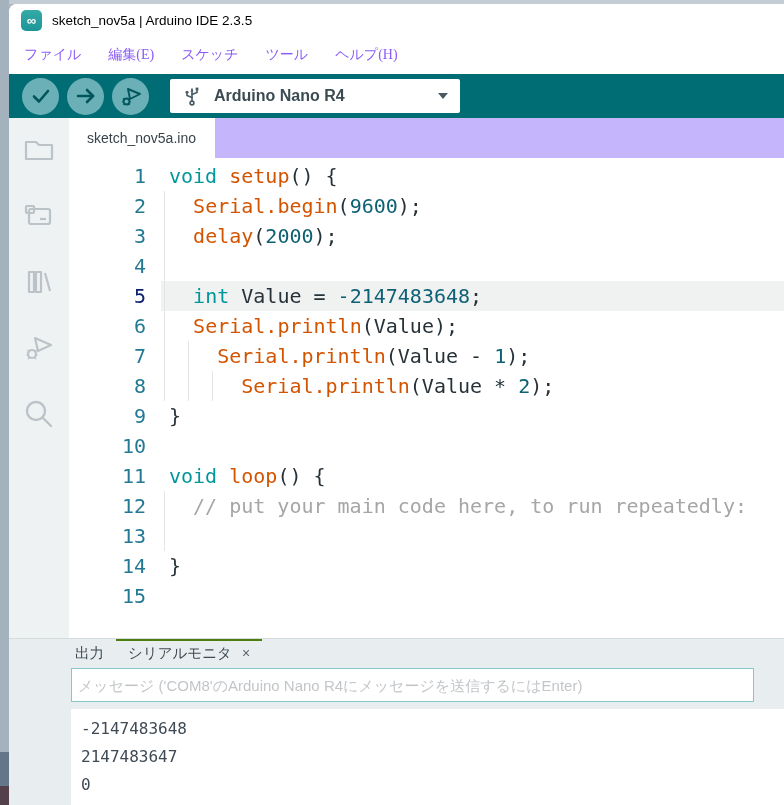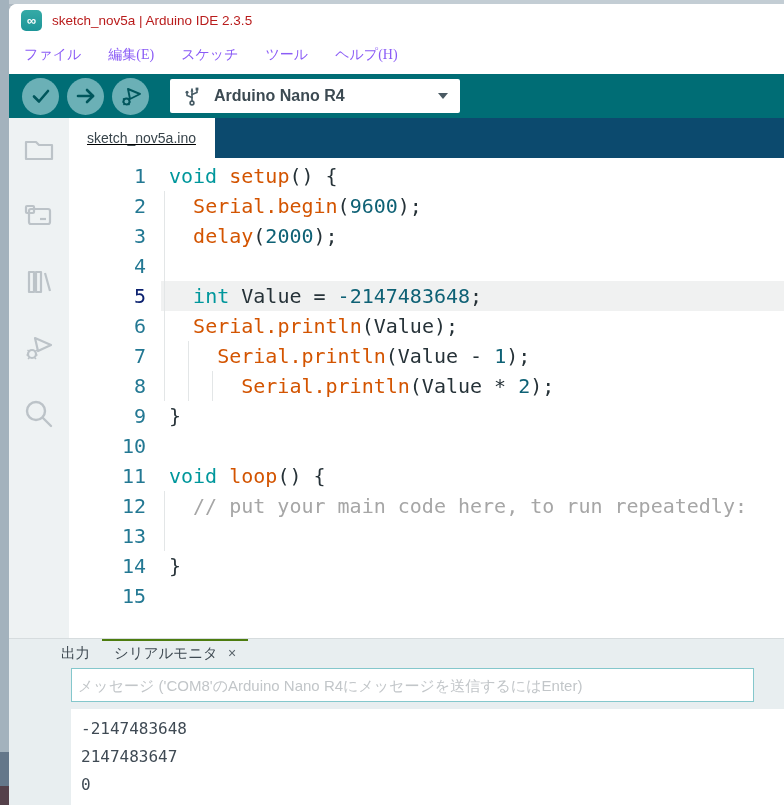--- a/index.html
+++ b/index.html
@@ -14,21 +14,21 @@
 
   .window { position:absolute; left:9px; top:4px; width:775px; height:801px;
             background:#ffffff; border-top-left-radius:8px; display:flex; flex-direction:column; }
 
   
   .titlebar { height:32px; display:flex; align-items:center; padding-left:12px; background:#ffffff;
               border-top-left-radius:8px; }
   .app-icon { width:21px; height:21px; border-radius:5px; background:linear-gradient(180deg,#35aaa6,#1d9598);
               color:#ffffff; font-weight:bold; font-size:13px; display:flex; align-items:center;
               justify-content:center; margin-right:10px; }
-  .title-text { font-size:13.5px; color:#b91c1c; }
+  .title-text { font-size:13.5px; color:#000000; }
 
   
   .menubar { height:38px; display:flex; align-items:center; padding-left:6px; background:#ffffff; }
   .menu-item { font-size:14px; color:#8b5cf6; padding:4px 9px; margin-right:9px; cursor:default;font-family:Liberation Serif, serif; }
 
   
   .toolbar { height:44px; background:#006d75; display:flex; align-items:center; padding-left:13px; }
   .tb-btn { width:37px; height:37px; border-radius:50%; background:#6bb0b6; display:flex;
             align-items:center; justify-content:center; margin-right:8px; }
   .board-select { margin-left:13px; width:290px; height:34px; background:#ffffff; border-radius:2px;
@@ -38,42 +38,42 @@
                  border-right:5px solid transparent; border-top:6px solid #4a5a63; }
 
   
   .middle { flex:1; display:flex; min-height:0; }
   .sidebar { width:60px; background:#eef2f3; display:flex; flex-direction:column; align-items:center;
              padding-top:13px; }
   .sb-icon { width:38px; height:38px; display:flex; align-items:center; justify-content:center;
              margin-bottom:28px; }
 
   .editor-col { flex:1; display:flex; flex-direction:column; min-width:0; }
-  .tabbar { height:40px; background:#0c4a6e; display:flex;text-decoration:underline; }
+  .tabbar { height:40px; background:#c4b5fd; display:flex; }
   .editor-tab { background:#ffffff; padding:0 18px; display:flex; align-items:center;
                 font-size:14px; color:#38444b; min-width:146px; }
 
   .editor { flex:1; background:#ffffff; padding-top:3px; overflow:hidden;
             font-family:"DejaVu Sans Mono", monospace; font-size:20px; }
   .code-line { display:flex; height:30px; line-height:30px; white-space:pre; }
   .gutter { width:92px; flex:none; text-align:right; padding-right:15px; color:#237893; }
   .code-line.hl .gutter { color:#0b216f; }
   .code { flex:1; position:relative; padding-left:8px; color:#263238; }
   .code-line.hl .code { background:#f0f1f1; }
   .guide { position:absolute; top:0; bottom:0; width:1px; background:#e3e6e7; }
   .tk-k { color:#00979c; }
   .tk-f { color:#d35400; }
   .tk-n { color:#0e6175; }
   .tk-d { color:#263238; }
   .tk-cm { color:#a6a6a6; }
 
   
   .bottom { height:167px; background:#e8eef0; border-top:1px solid #d6dcde; display:flex;
             flex-direction:column; }
-  .panel-tabs { height:33px; display:flex; padding-left:40px; }
+  .panel-tabs { height:33px; display:flex; padding-left:54px; }
   .panel-tab { display:flex; align-items:center; padding:0 12px; font-size:14.5px; color:#3f4a52;
                border-top:2px solid transparent; }
   .panel-tab.active { border-top:2px solid #4d7c0f; }
   .panel-tab .close { margin-left:10px; font-size:14px; color:#5a646b; }
 
   .input-row { padding:3px 30px 7px 62px; }
   .serial-input { width:100%; height:34px; border:1px solid #84c7cc; border-radius:0;
                   background:#ffffff; font-size:15px; padding:0 6px;
                   font-family:"Liberation Sans", sans-serif; color:#333; outline:none; }
   .serial-input::placeholder { color:#c2c6c9; }

